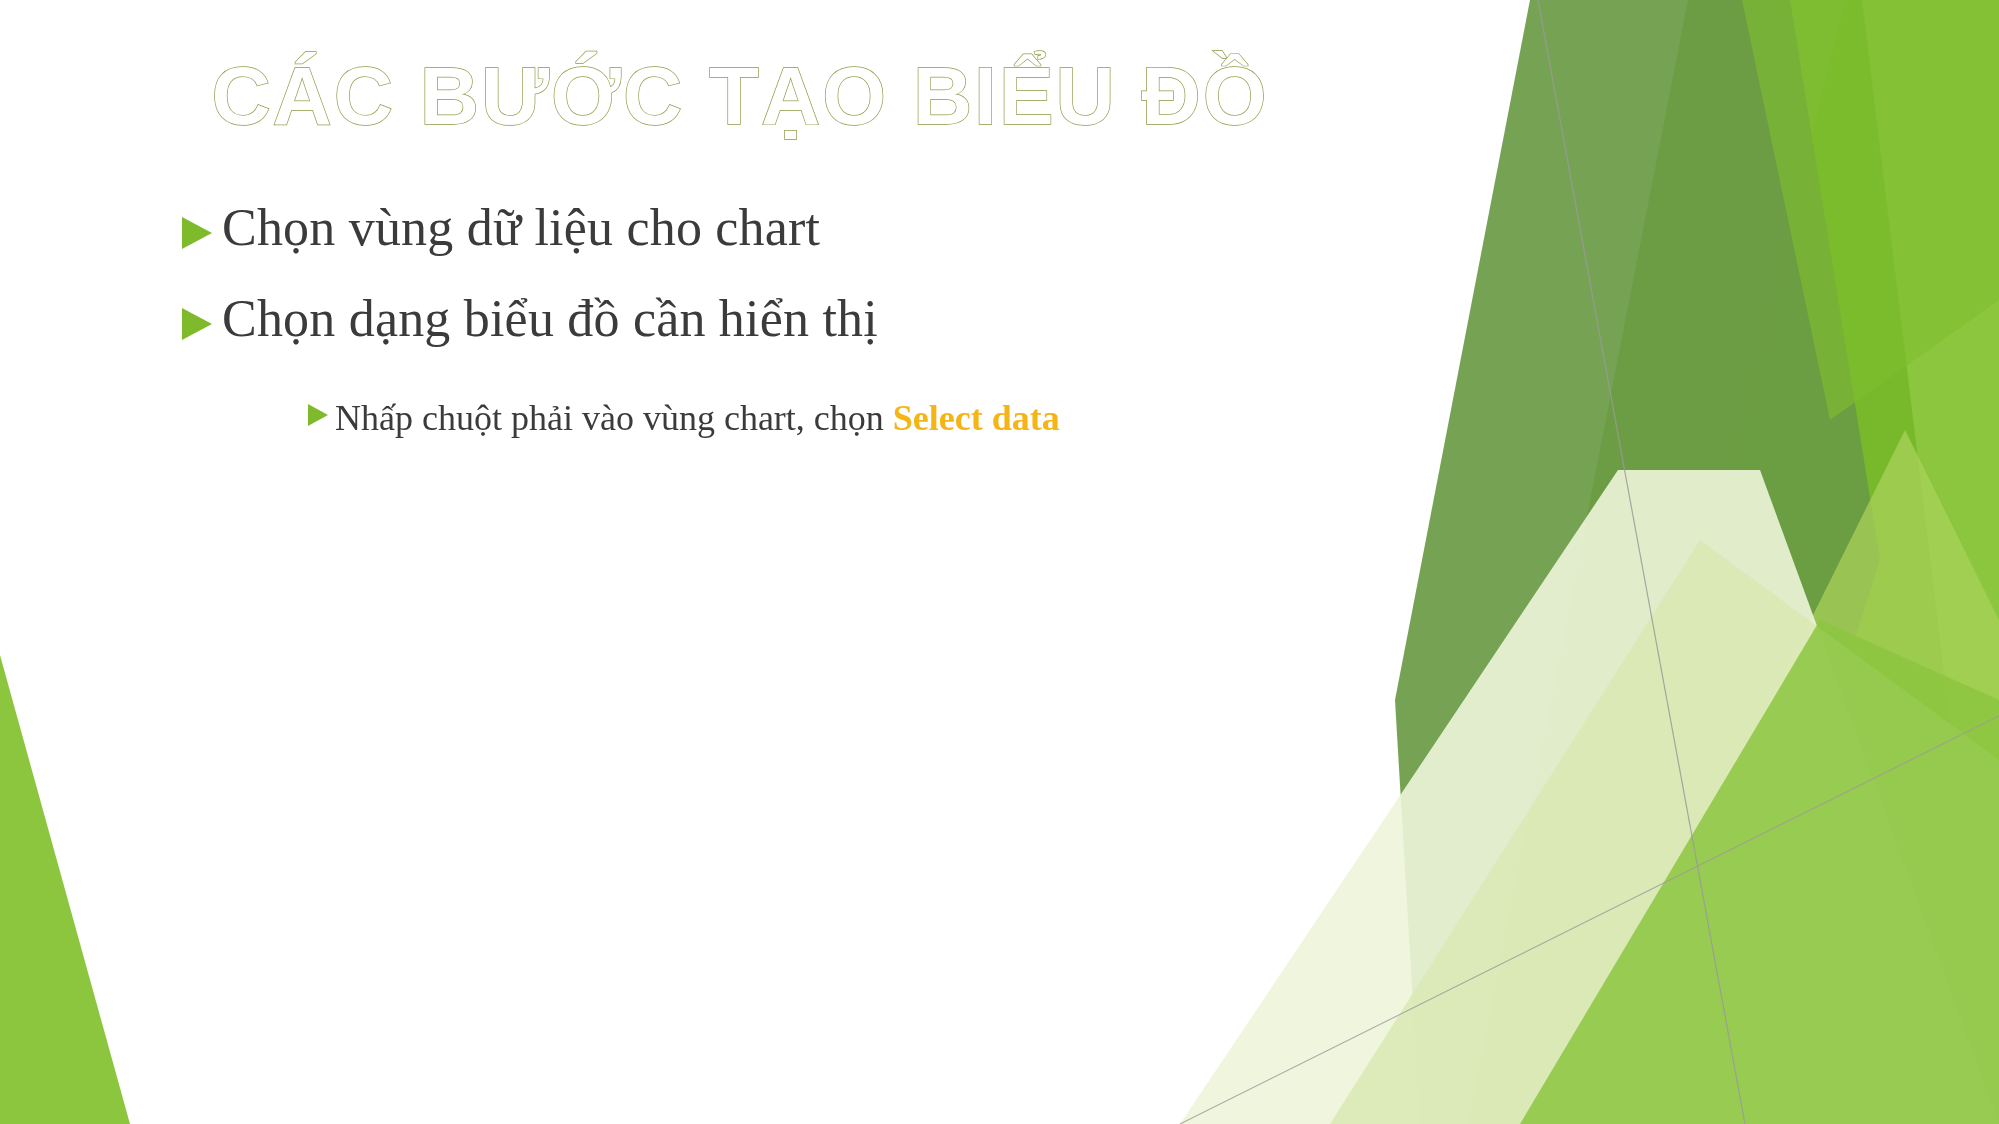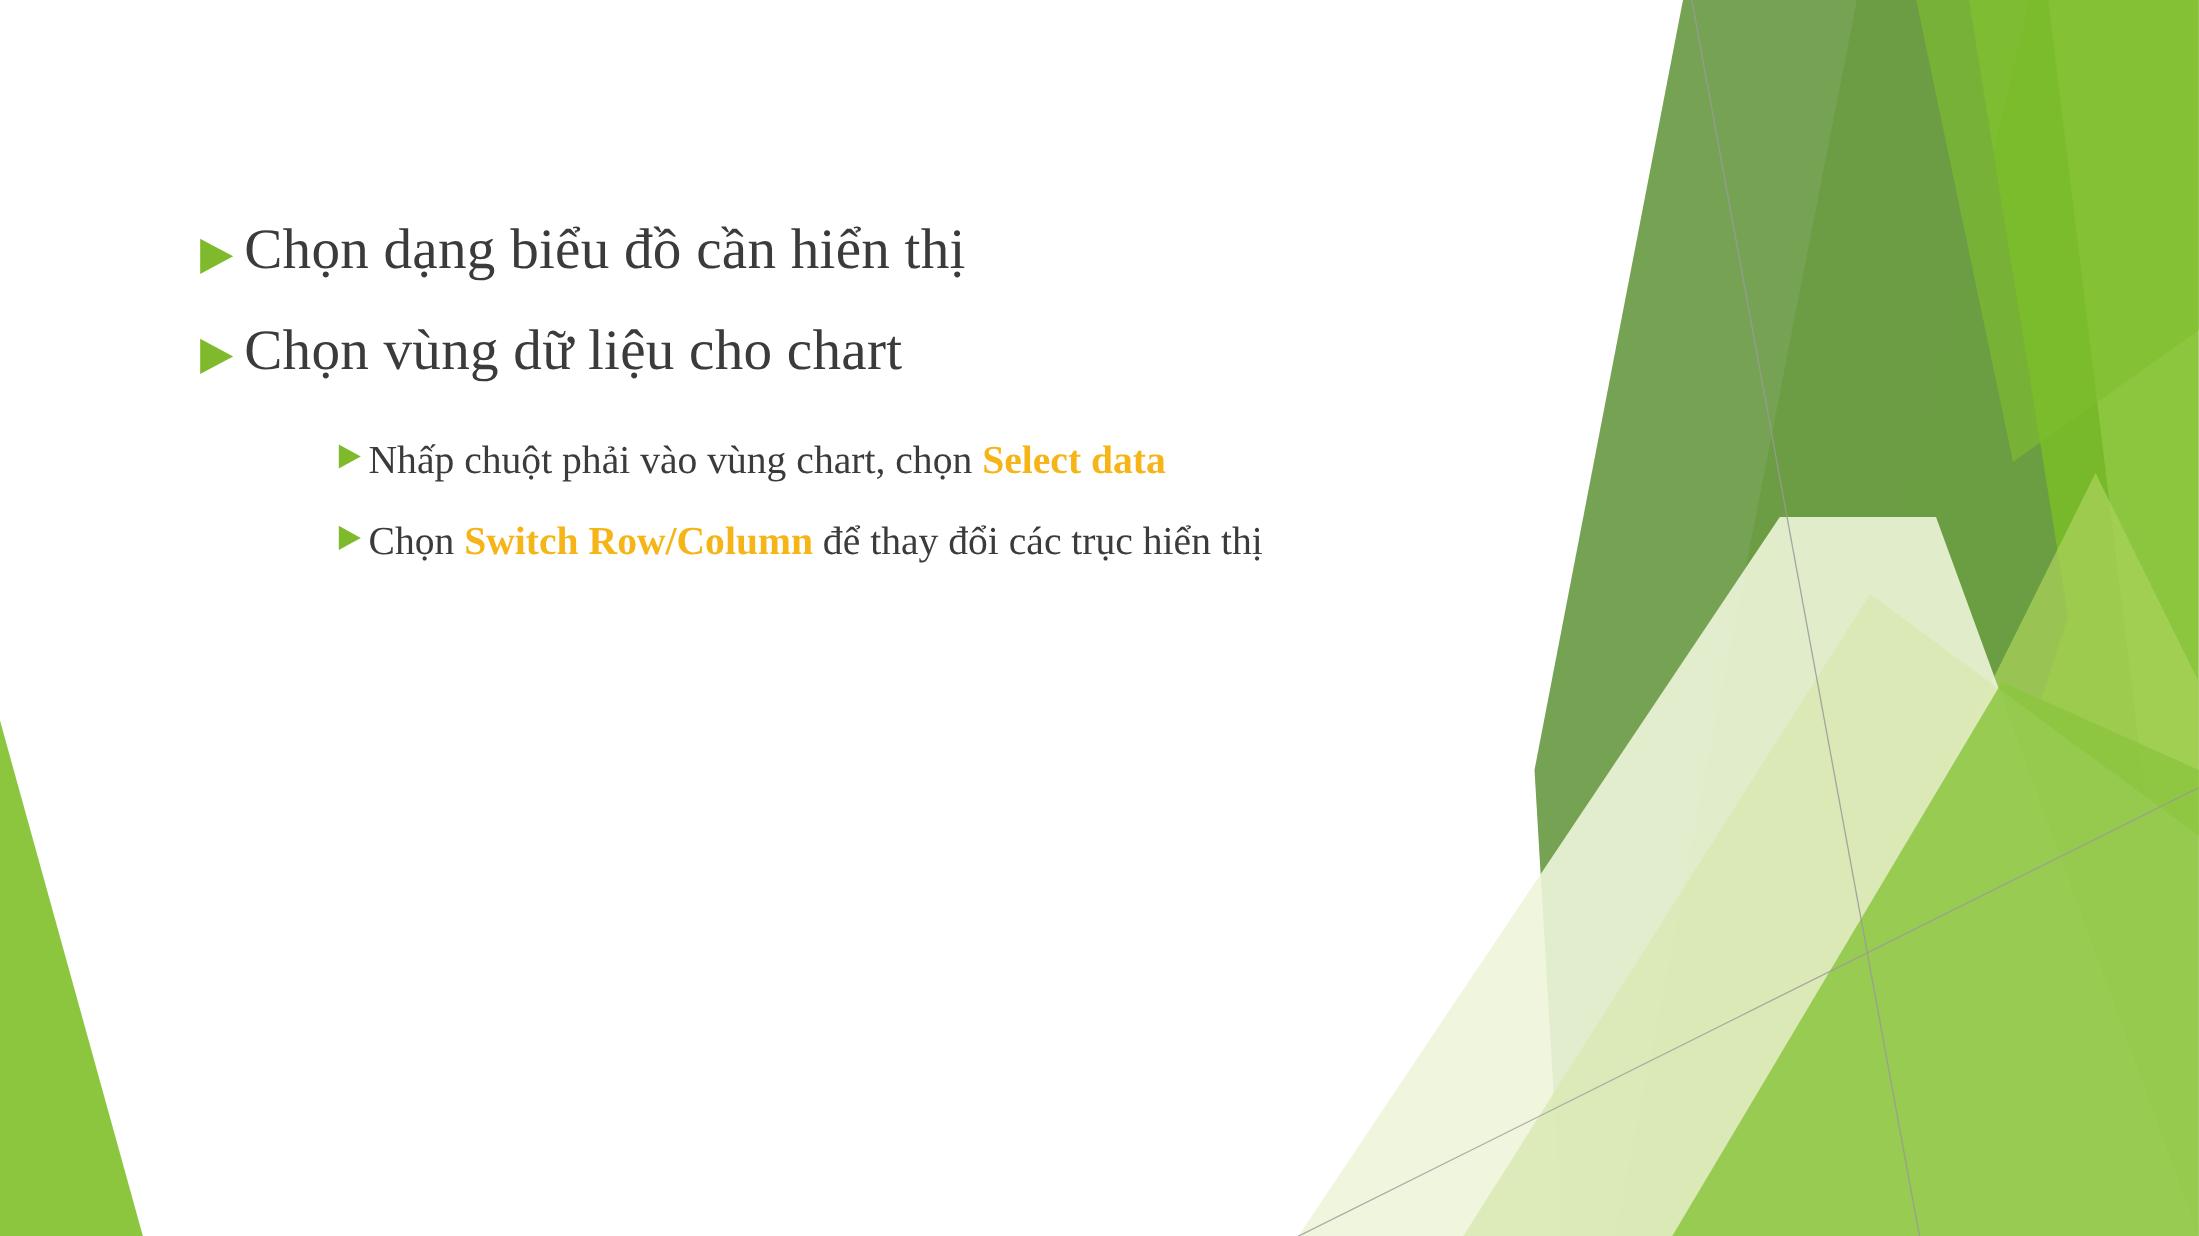--- a/index.html
+++ b/index.html
@@ -141,61 +141,57 @@
     <polygon points="1700,540 1999,760 1999,1124 1330,1124" fill="#d9e9b4" opacity="0.85"></polygon>
 
     <polygon points="1820,620 1999,700 1999,1124 1520,1124" fill="#8cc63f" opacity="0.85"></polygon>
 
     <polygon points="1742,0 1999,0 1999,300 1830,420" fill="#7fbe2e" opacity="0.6"></polygon>
 
     <line x1="1538" y1="0" x2="1745" y2="1124" stroke="#9a9a9a" stroke-width="1.2" opacity="0.85"></line>
     <line x1="1180" y1="1124" x2="1999" y2="716" stroke="#9a9a9a" stroke-width="1.1" opacity="0.8"></line>
   </svg>
 
+  <div class="title-wrap">
+    <svg class="title-svg" viewBox="0 0 1480 120">
+      <text class="title-text" x="740" y="88" text-anchor="middle">CÁC BƯỚC TẠO BIỂU ĐỒ</text>
+    </svg>
+  </div>
 
   <div class="content">
 
     <div class="lvl1">
       <span class="tri">
         <svg width="34" height="36" viewBox="0 0 34 36">
             <polygon points="2,2 32,18 2,34" fill="#7fba2c"></polygon>
           </svg>
       </span>
-      <span class="txt">Chọn dạng biểu đồ cần hiển thị</span>
+      <span class="txt">Chọn vùng dữ liệu cho chart</span>
     </div>
 
     <div class="lvl1">
       <span class="tri">
         <svg width="34" height="36" viewBox="0 0 34 36">
             <polygon points="2,2 32,18 2,34" fill="#7fba2c"></polygon>
           </svg>
       </span>
-      <span class="txt">Chọn vùng dữ liệu cho chart</span>
+      <span class="txt">Chọn dạng biểu đồ cần hiển thị</span>
     </div>
 
 
 
     <div class="lvl2-group">
       <div class="spacer-sm"></div>
 
       <div class="lvl2">
         <span class="indent"></span>
         <span class="tri">
           <svg width="24" height="26" viewBox="0 0 24 26">
               <polygon points="2,2 22,13 2,24" fill="#7fba2c"></polygon>
             </svg>
         </span>
         <span class="txt"><span>Nhấp chuột phải vào vùng chart, chọn </span><b class="kw">Select data</b><span></span></span>
       </div>
 
-      <div class="lvl2">
-        <span class="indent"></span>
-        <span class="tri">
-          <svg width="24" height="26" viewBox="0 0 24 26">
-              <polygon points="2,2 22,13 2,24" fill="#7fba2c"></polygon>
-            </svg>
-        </span>
-        <span class="txt"><span>Chọn </span><b class="kw">Switch Row/Column</b><span> để thay đổi các trục hiển thị</span></span>
-      </div>
     </div>
 
   </div>
 </div>
 
 </body></html>

